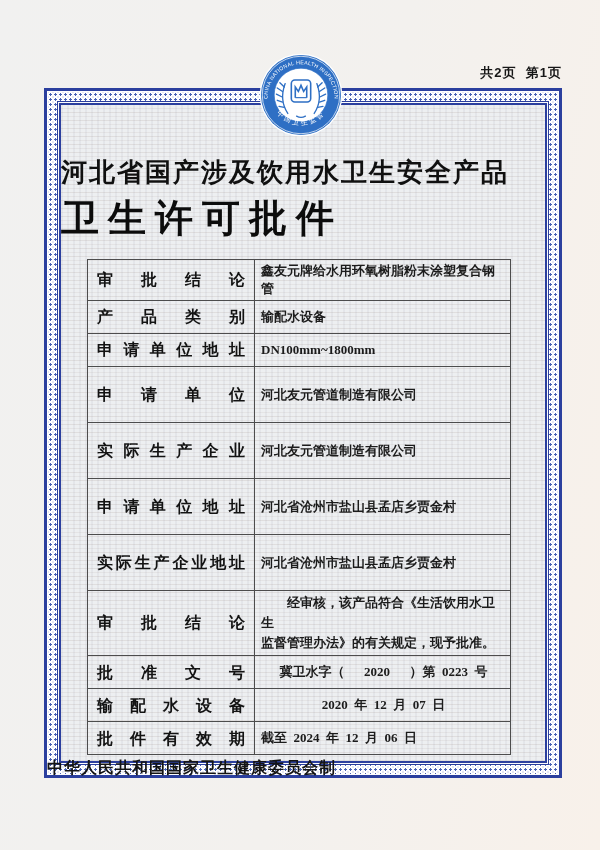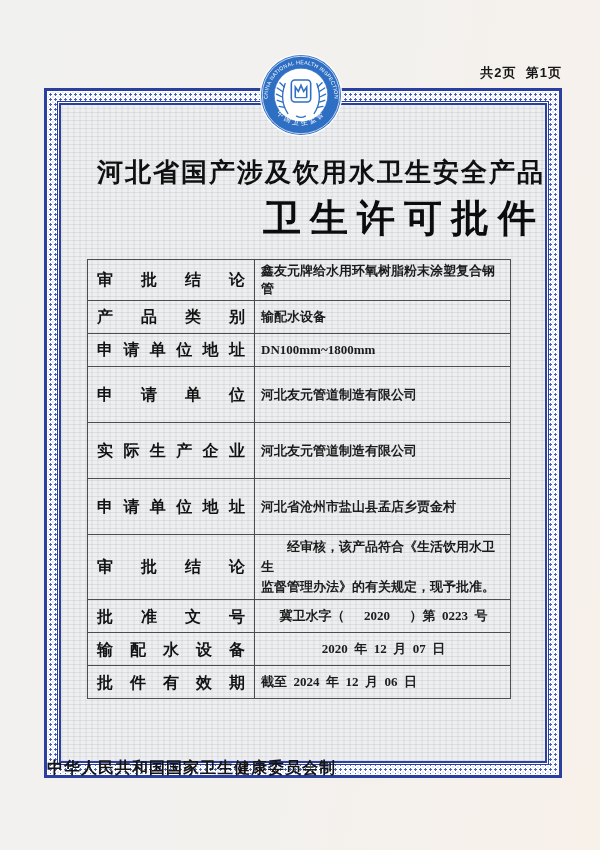--- a/index.html
+++ b/index.html
@@ -46,26 +46,26 @@
     background-image:
       repeating-linear-gradient(0deg, rgba(150,130,122,.16) 0 1px, transparent 1px 4px, rgba(150,130,122,.10) 4px 5px, transparent 5px 8px),
       repeating-linear-gradient(90deg, rgba(120,120,145,.08) 0 2px, transparent 2px 6px);
   }
   
   .emblem{position:absolute;left:257px;top:51px;width:88px;height:88px;}
   .emb-fill{fill:var(--emblem-blue);}
   .emb-stroke{stroke:var(--emblem-blue);fill:none;}
   
   .title1{
-    margin:50px 0 0 0;text-align:right;
+    margin:50px 0 0 0;text-align:left;
     font-family:"Liberation Serif",serif;font-weight:bold;
     font-size:26px;letter-spacing:2px;color:#101010;
   }
   .title2{
-    margin:3px 0 0 0;text-align:right;
+    margin:3px 0 0 0;text-align:left;
     font-family:"Liberation Serif",serif;font-weight:bold;
     font-size:38px;letter-spacing:9px;color:#0c0c0c;
   }
   
   .cert-table{
     border-collapse:collapse;table-layout:fixed;
     width:424px;margin:15px 0 0 26px;
   }
   .cert-table td{border:1px solid var(--table-line);overflow:hidden;}
   .cell-label{width:148px;padding:0 9px;vertical-align:middle;}
@@ -133,20 +133,26 @@
                 </tr>
                 <tr class="h-tall">
                   <td class="cell-label">
                     <div class="label-inner">实际生产企业</div>
                   </td>
                   <td class="cell-value align-left">河北友元管道制造有限公司</td>
                 </tr>
                 <tr class="h-tall">
                   <td class="cell-label">
                     <div class="label-inner">申请单位地址</div>
+                  </td>
+                  <td class="cell-value align-left">河北省沧州市盐山县孟店乡贾金村</td>
+                </tr>
+                <tr class="h-tall">
+                  <td class="cell-label">
+                    <div class="label-inner">实际生产企业地址</div>
                   </td>
                   <td class="cell-value align-left">河北省沧州市盐山县孟店乡贾金村</td>
                 </tr>
                 <tr class="h-conclusion">
                   <td class="cell-label">
                     <div class="label-inner">审批结论</div>
                   </td>
                   <td class="cell-value align-left multiline">经审核，该产品符合《生活饮用水卫生
 监督管理办法》的有关规定，现予批准。</td>
                 </tr>

